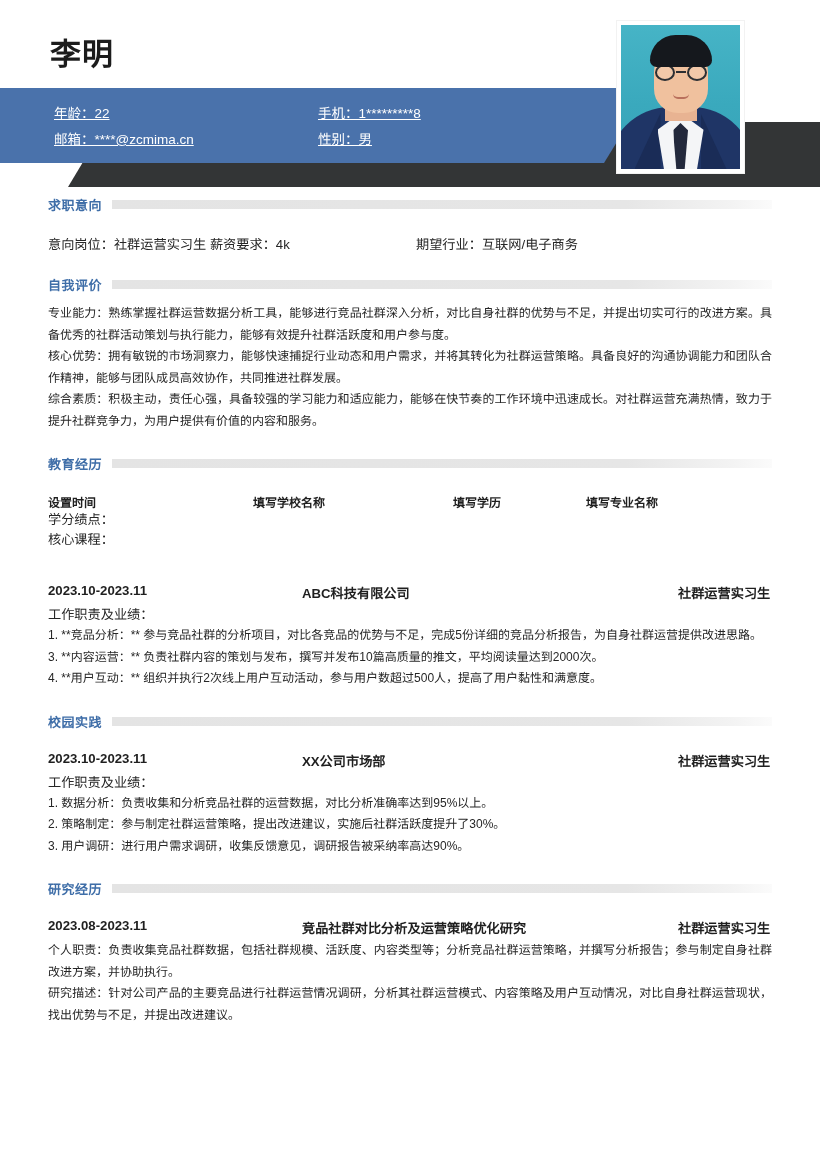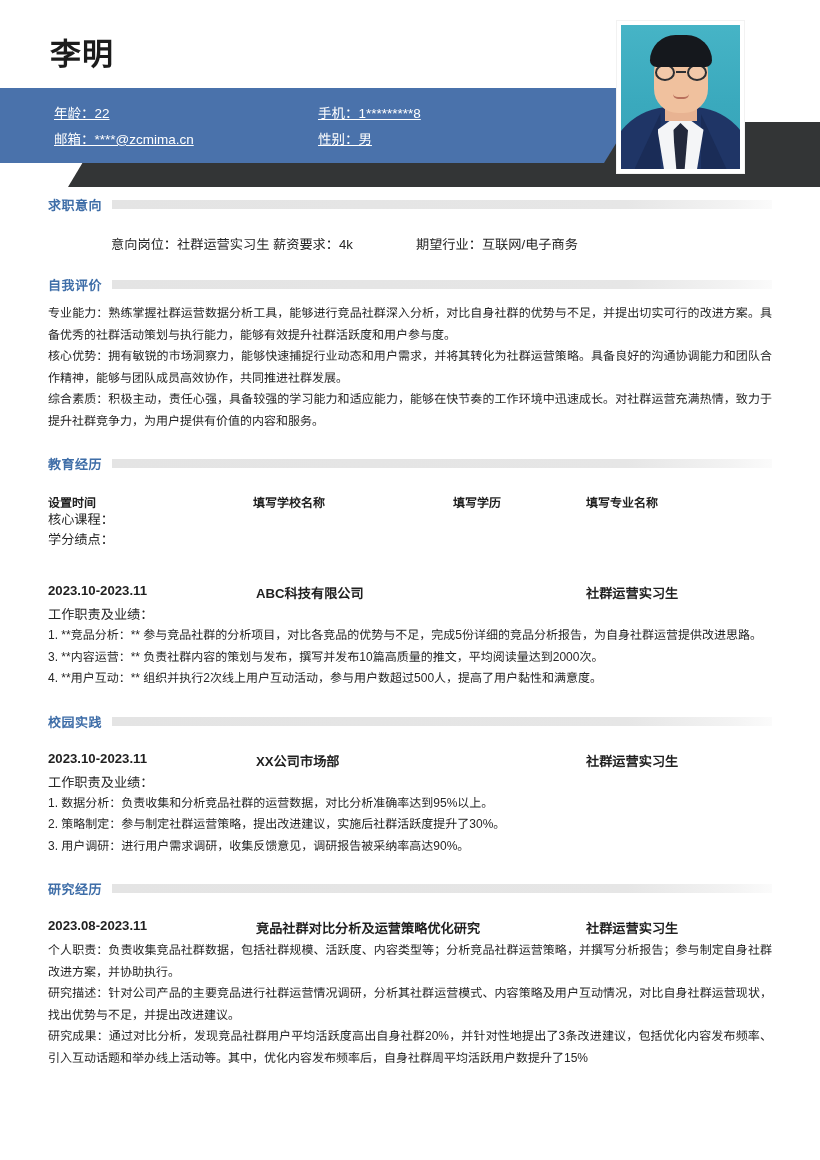--- a/index.html
+++ b/index.html
@@ -185,35 +185,36 @@
     color: #262626;
     text-align: justify;
   }
 
   .row-3col, .row-4col {
     display: flex;
     font-size: 13.2px;
     font-weight: bold;
     color: #1f1f1f;
     margin-bottom: 3px;
+    gap: 46px;
   }
   .col-date { width: 208px; }
   .col-org  { width: 330px; }
   .col-role { flex: 1; }
 
   .edu-row { display: flex; font-size: 12px; font-weight: bold; color: #1f1f1f; }
   .edu-c1 { width: 205px; }
   .edu-c2 { width: 200px; }
   .edu-c3 { width: 133px; }
   .edu-c4 { flex: 1; }
 
   .plain-line { font-size: 13.2px; line-height: 20px; color: #262626; }
 
   .jobintent { display: flex; font-size: 13.2px; color: #262626; }
-  .ji-left { width: 368px; text-align: center; }
+  .ji-left { width: 368px; }
   .ji-right { flex: 1; }
 
   .s-gap-sm { height: 11px; }
   .s-gap-lg { height: 22px; }
 
   .bullets .para { margin: 0; }
 </style>
 </head>
 <body>
 
@@ -289,22 +290,22 @@
         <span class="sec-title">教育经历</span>
         <span class="sec-bar"></span>
       </div>
       <div class="s-gap-sm"></div>
       <div class="edu-row">
         <span class="edu-c1">设置时间</span>
         <span class="edu-c2">填写学校名称</span>
         <span class="edu-c3">填写学历</span>
         <span class="edu-c4">填写专业名称</span>
       </div>
+      <div class="plain-line">学分绩点：</div>
       <div class="plain-line">核心课程：</div>
-      <div class="plain-line">学分绩点：</div>
     </div>
 
     <div class="s-gap-lg"></div>
 
     <div class="section">
       <div class="s-gap-sm"></div>
       <div class="row-3col">
         <span class="col-date">2023.10-2023.11</span>
         <span class="col-org">ABC科技有限公司</span>
         <span class="col-role">社群运营实习生</span>
@@ -346,17 +347,16 @@
         <span class="sec-bar"></span>
       </div>
       <div class="s-gap-sm"></div>
       <div class="row-3col">
         <span class="col-date">2023.08-2023.11</span>
         <span class="col-org">竞品社群对比分析及运营策略优化研究</span>
         <span class="col-role">社群运营实习生</span>
       </div>
       <div class="para">个人职责：负责收集竞品社群数据，包括社群规模、活跃度、内容类型等；分析竞品社群运营策略，并撰写分析报告；参与制定自身社群改进方案，并协助执行。</div>
       <div class="para">研究描述：针对公司产品的主要竞品进行社群运营情况调研，分析其社群运营模式、内容策略及用户互动情况，对比自身社群运营现状，找出优势与不足，并提出改进建议。</div>
-      <div class="para">研究成果：通过对比分析，发现竞品社群用户平均活跃度高出自身社群20%，并针对性地提出了3条改进建议，包括优化内容发布频率、引入互动话题和举办线上活动等。其中，优化内容发布频率后，自身社群周平均活跃用户数提升了15%</div>
     </div>
 
   </div>
 </div>
 
 </body></html>

